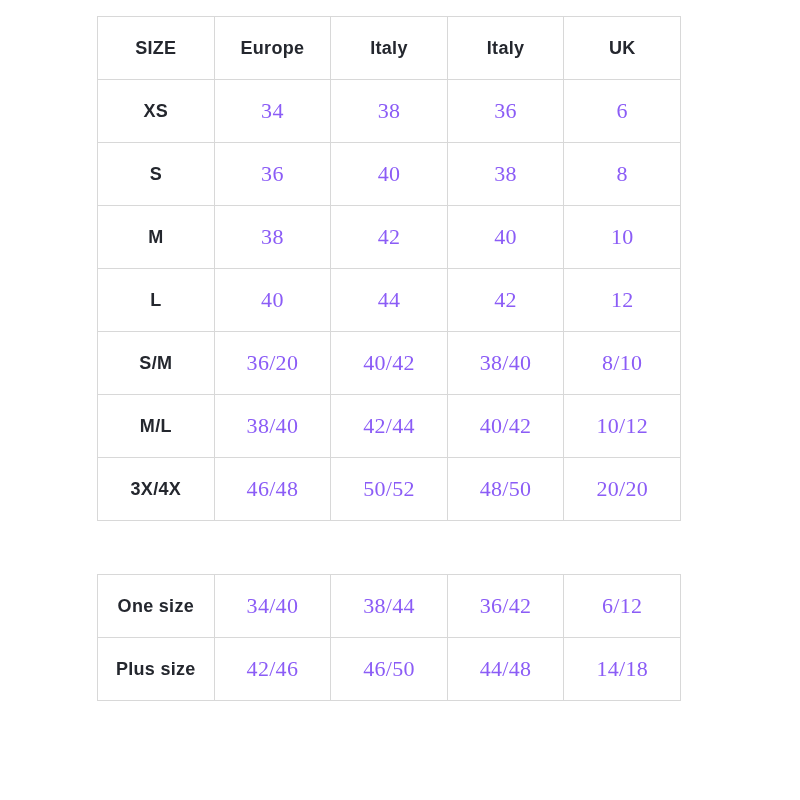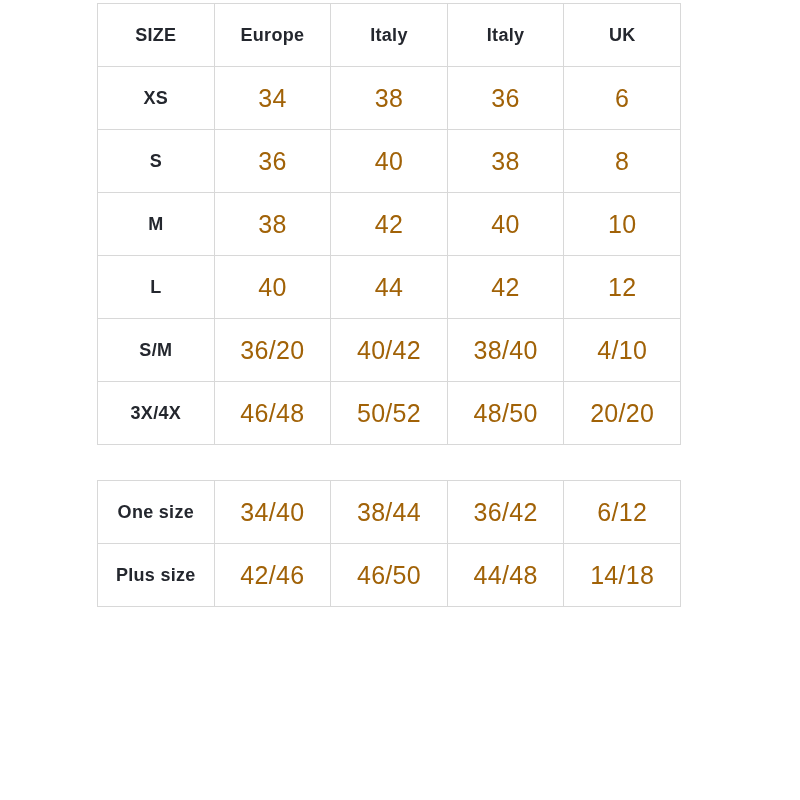--- a/index.html
+++ b/index.html
@@ -15,43 +15,44 @@
     width: 800px;
     height: 800px;
     background: #ffffff;
   }
   table.size-table {
     border-collapse: collapse;
     table-layout: fixed;
     width: 584px;
     margin-left: 97px;
   }
-  table.size-table.main { padding-top: 8px; margin-top: 3px; }
-  table.size-table.secondary { margin-top: 35px; }
+  table.size-table.main { padding-top: 8px; margin-top: 16px; }
+  table.size-table.secondary { margin-top: 53px; }
   table.size-table col { width: 20%; }
   table.size-table tr { height: 63px; }
   table.size-table th,
   table.size-table td {
     border: 1px solid #d8d8d8;
     text-align: center;
     vertical-align: middle;
     padding: 0;
     background: #ffffff;
   }
   table.size-table th {
     font-size: 18px;
     font-weight: bold;
     color: #24272e;
     letter-spacing: 0.3px;
   }
   table.size-table td {
-    font-size: 25px;
+    font-size: 22px;
     font-weight: normal;
-    color: #a16207;
+    color: #8b5cf6;
     letter-spacing: 0.3px;
+    font-family: Liberation Serif, serif;
   }
 </style>
 </head>
 <body>
 
 <div class="page">
 
   <table class="size-table main">
     <colgroup>
         <col>
@@ -96,21 +97,28 @@
         <td>40</td>
         <td>44</td>
         <td>42</td>
         <td>12</td>
       </tr>
       <tr>
         <th>S/M</th>
         <td>36/20</td>
         <td>40/42</td>
         <td>38/40</td>
-        <td>4/10</td>
+        <td>8/10</td>
+      </tr>
+      <tr>
+        <th>M/L</th>
+        <td>38/40</td>
+        <td>42/44</td>
+        <td>40/42</td>
+        <td>10/12</td>
       </tr>
       <tr>
         <th>3X/4X</th>
         <td>46/48</td>
         <td>50/52</td>
         <td>48/50</td>
         <td>20/20</td>
       </tr>
     </tbody>
   </table>

